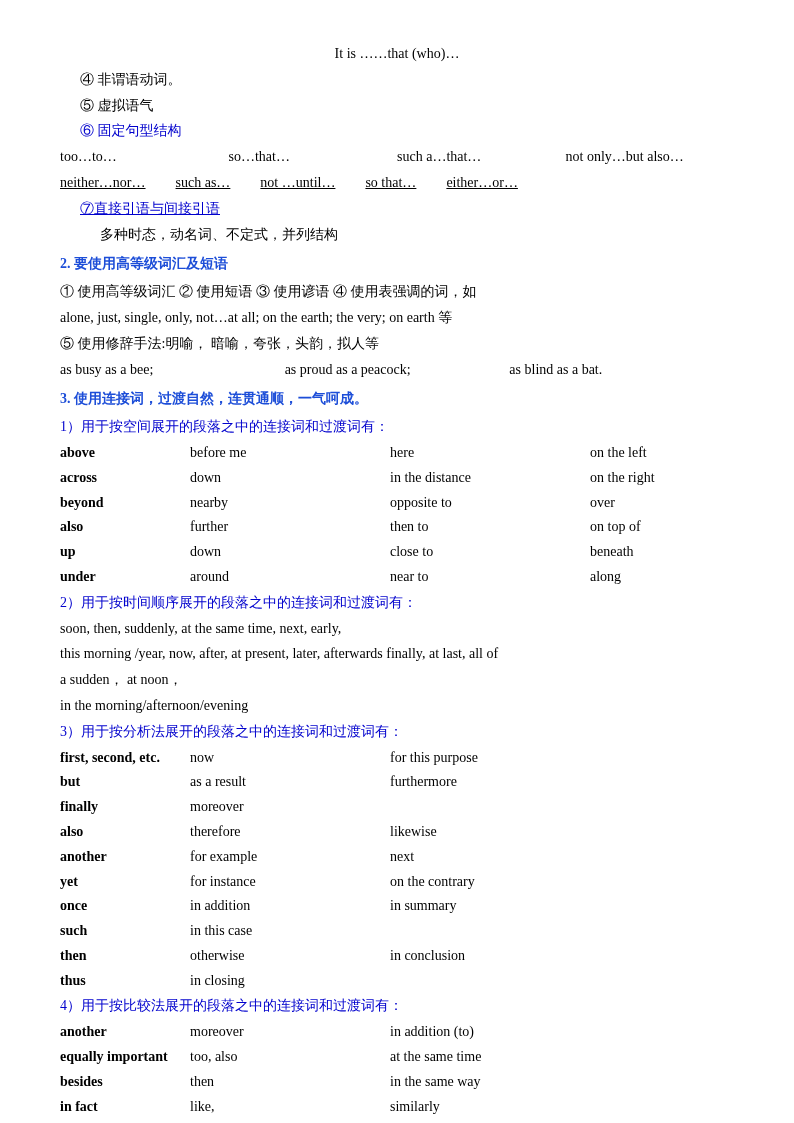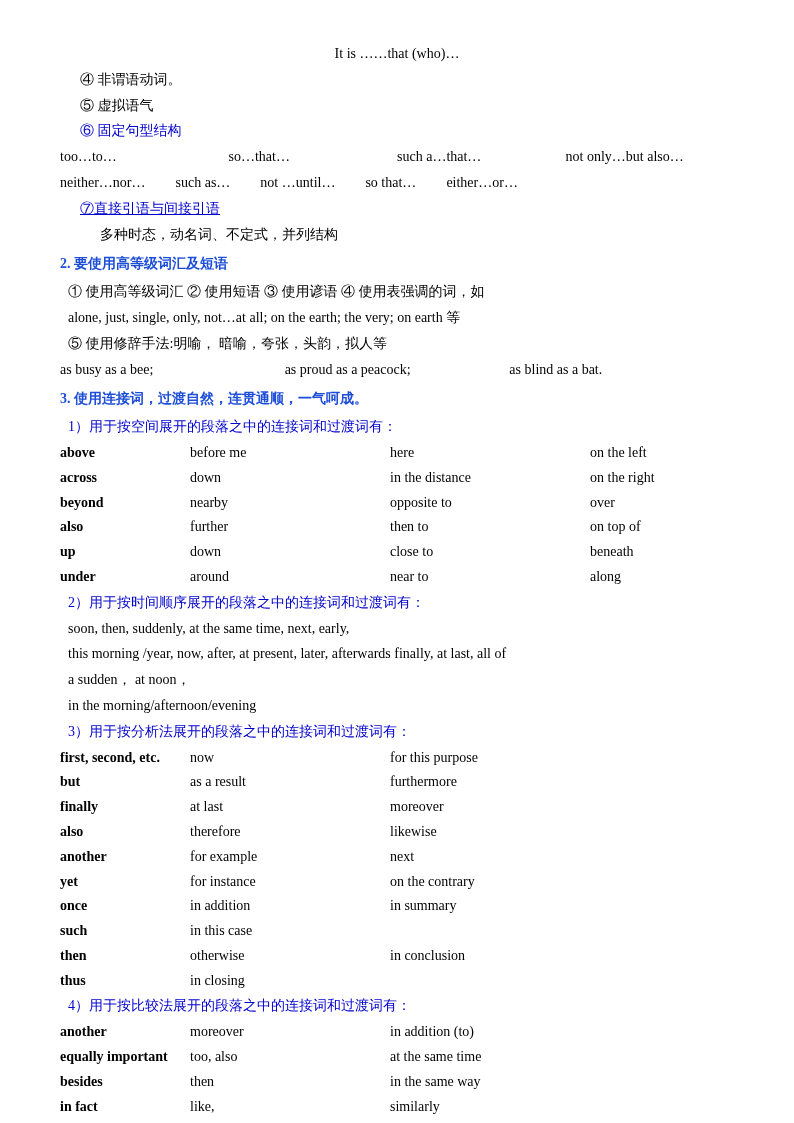--- a/index.html
+++ b/index.html
@@ -27,40 +27,41 @@
     }
     .blue-normal {
       color: #0000CD;
     }
 
     .section-heading {
       font-weight: bold;
       margin: 6px 0 4px 0;
     }
 
-    p { margin: 2px 8px; }
+    p { margin: 2px 0; }
 
     .grid-4col {
       display: grid;
       grid-template-columns: repeat(4, 1fr);
       margin: 2px 0;
     }
     .grid-4col span { display: block; }
 
     .grid-3col {
       display: grid;
       grid-template-columns: repeat(3, 1fr);
       margin: 2px 0;
     }
 
     .block-line {
       display: flex;
       flex-wrap: wrap;
       gap: 0 30px;
       margin: 1px 0;
+      text-decoration: underline;
     }
     .col-row {
       display: flex;
       margin: 1px 0;
     }
     .col-row span {
       display: inline-block;
     }
     .c1 { width: 130px; font-weight: bold; }
     .c2 { width: 200px; }
@@ -205,21 +206,20 @@
       <span class="c2">now</span>
       <span class="c3">for this purpose</span>
     </div>
     <div class="col-row">
       <span class="c1">but</span>
       <span class="c2">as a result</span>
       <span class="c3">furthermore</span>
     </div>
     <div class="col-row">
       <span class="c1">finally</span>
-      <span class="c2">at last</span>
       <span class="c3">moreover</span>
     </div>
     <div class="col-row">
       <span class="c1">also</span>
       <span class="c2">therefore</span>
       <span class="c3">likewise</span>
     </div>
     <div class="col-row">
       <span class="c1">another</span>
       <span class="c2">for example</span>

